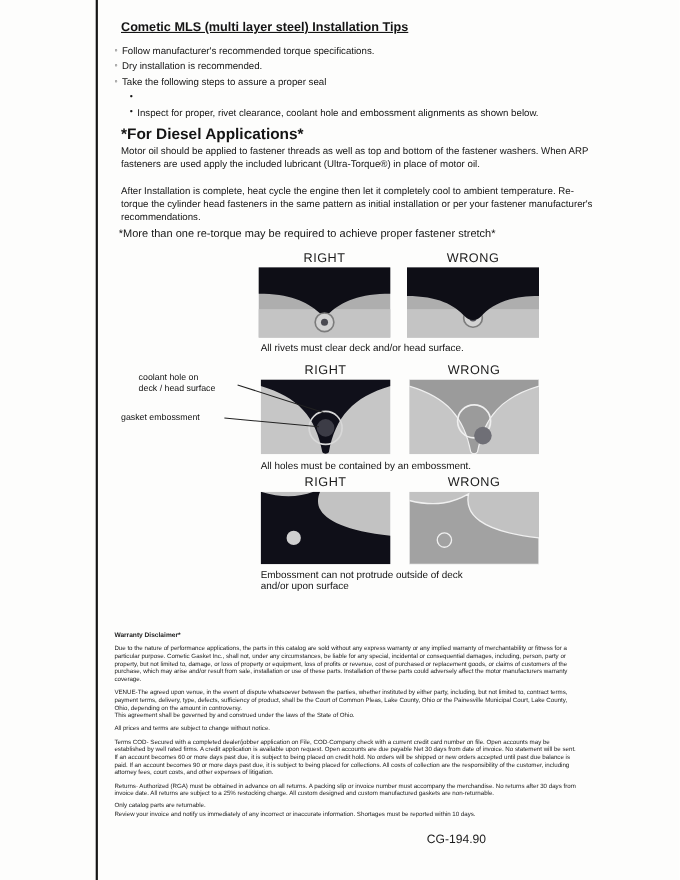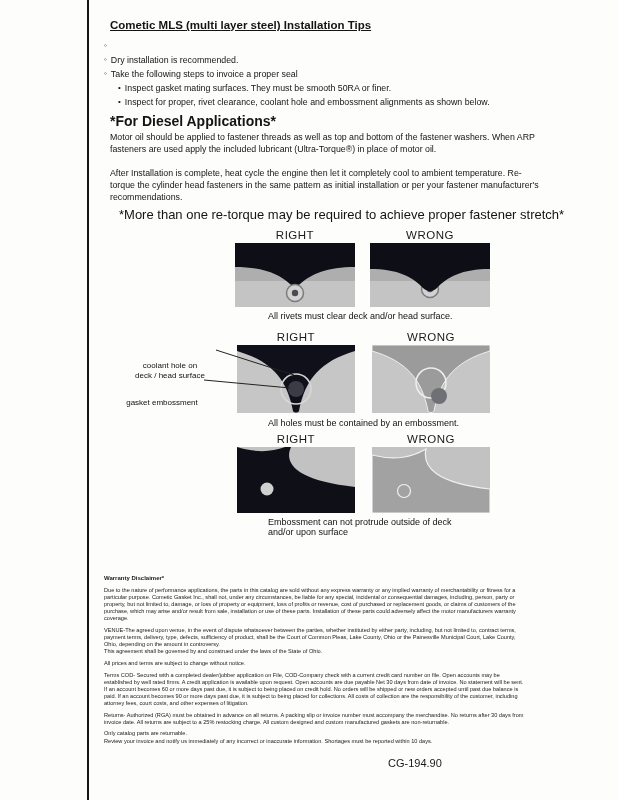--- a/index.html
+++ b/index.html
@@ -14,59 +14,59 @@
 
   .bullets { position:absolute; left:104px; top:41px; width:430px; font-size:8.8px; line-height:1.2; }
   .bullet-row { display:flex; gap:4px; margin-bottom:3.6px; align-items:flex-start; }
   .bullet-row.sub { margin-left:14px; }
   .marker { flex:0 0 auto; font-size:8px; line-height:1.3; }
 
   .diesel-heading { position:absolute; left:110px; top:113px; font-size:14px; font-weight:bold; }
   .para { position:absolute; left:110px; width:436px; font-size:8.8px; line-height:1.38; }
   .para1 { top:131px; }
   .para2 { top:167px; }
-  .note  { position:absolute; left:119px; top:207px; font-size:13px; }
+  .note  { position:absolute; left:108px; top:207px; font-size:10px; }
 
   .diagrams { position:absolute; left:0; top:226px; width:618px; height:330px; }
   .dg-label { position:absolute; width:120px; text-align:center; font-size:11.5px; letter-spacing:0.5px; color:#1a1a1a; }
   .dg-img { position:absolute; display:block; }
-  .dg-caption { position:absolute; font-size:9px; color:#111;margin-left:31px; }
-  .callout { position:absolute; text-align:center; font-size:8px; line-height:1.25; color:#111;margin-top:23px; }
+  .dg-caption { position:absolute; font-size:9px; color:#111; }
+  .callout { position:absolute; text-align:left; font-size:8px; line-height:1.25; color:#111; }
   .callout-lines { position:absolute; left:0; top:0; width:618px; height:330px; pointer-events:none; }
 
   .legal { position:absolute; left:104px; top:575px; width:422px; font-size:5.6px; line-height:1.27; color:#222; }
   .legal .lg-head { font-weight:bold; font-size:6px; margin-bottom:4px; }
   .legal .lg-para { margin-bottom:4.5px; }
   .legal .lg-para.tight { margin-bottom:0.5px; }
 
   .footer-code { position:absolute; left:388px; top:757px; font-size:11px; color:#1a1a1a; }
 </style>
 </head>
 <body>
 
 <div class="page">
   <div class="edge-line"></div>
 
   <div class="title">Cometic MLS (multi layer steel) Installation Tips</div>
 
   <div class="bullets">
     <div class="bullet-row">
       <span class="marker">◦</span>
+      <span>Follow manufacturer's recommended torque specifications.</span>
     </div>
     <div class="bullet-row">
       <span class="marker">◦</span>
       <span>Dry installation is recommended.</span>
     </div>
     <div class="bullet-row">
       <span class="marker">◦</span>
-      <span>Take the following steps to invoice a proper seal</span>
+      <span>Take the following steps to assure a proper seal</span>
     </div>
     <div class="bullet-row sub">
       <span class="marker">•</span>
-      <span>Inspect gasket mating surfaces.  They must be smooth 50RA or finer.</span>
     </div>
     <div class="bullet-row sub">
       <span class="marker">•</span>
       <span>Inspect for proper, rivet clearance, coolant hole and embossment alignments as shown below.</span>
     </div>
   </div>
 
   <div class="diesel-heading">*For Diesel Applications*</div>
   <div class="para para2">After Installation is complete, heat cycle the engine then let it completely cool to ambient temperature. Re-torque the cylinder head fasteners in the same pattern as initial installation or per your fastener manufacturer's recommendations.</div>
   <div class="para para1">Motor oil should be applied to fastener threads as well as top and bottom of the fastener washers. When ARP fasteners are used apply the included lubricant (Ultra-Torque®) in place of motor oil.</div>

